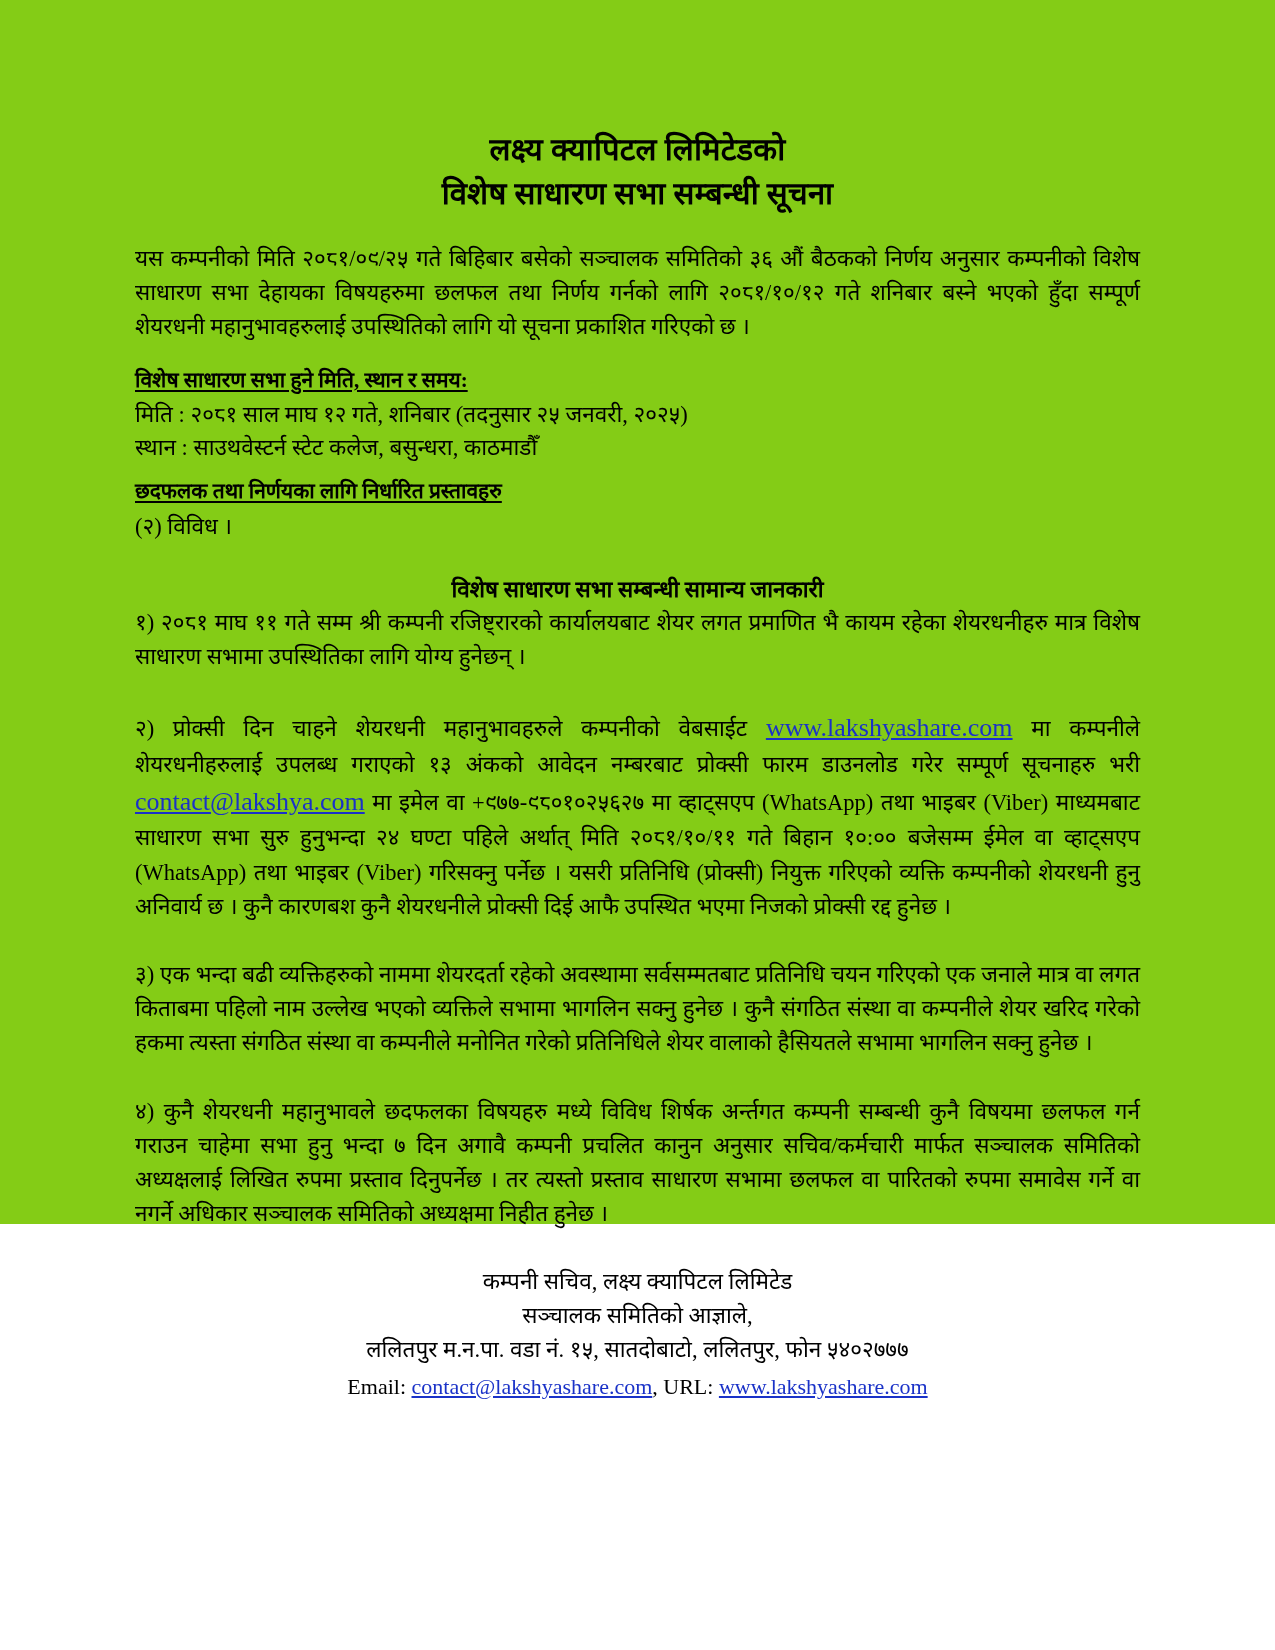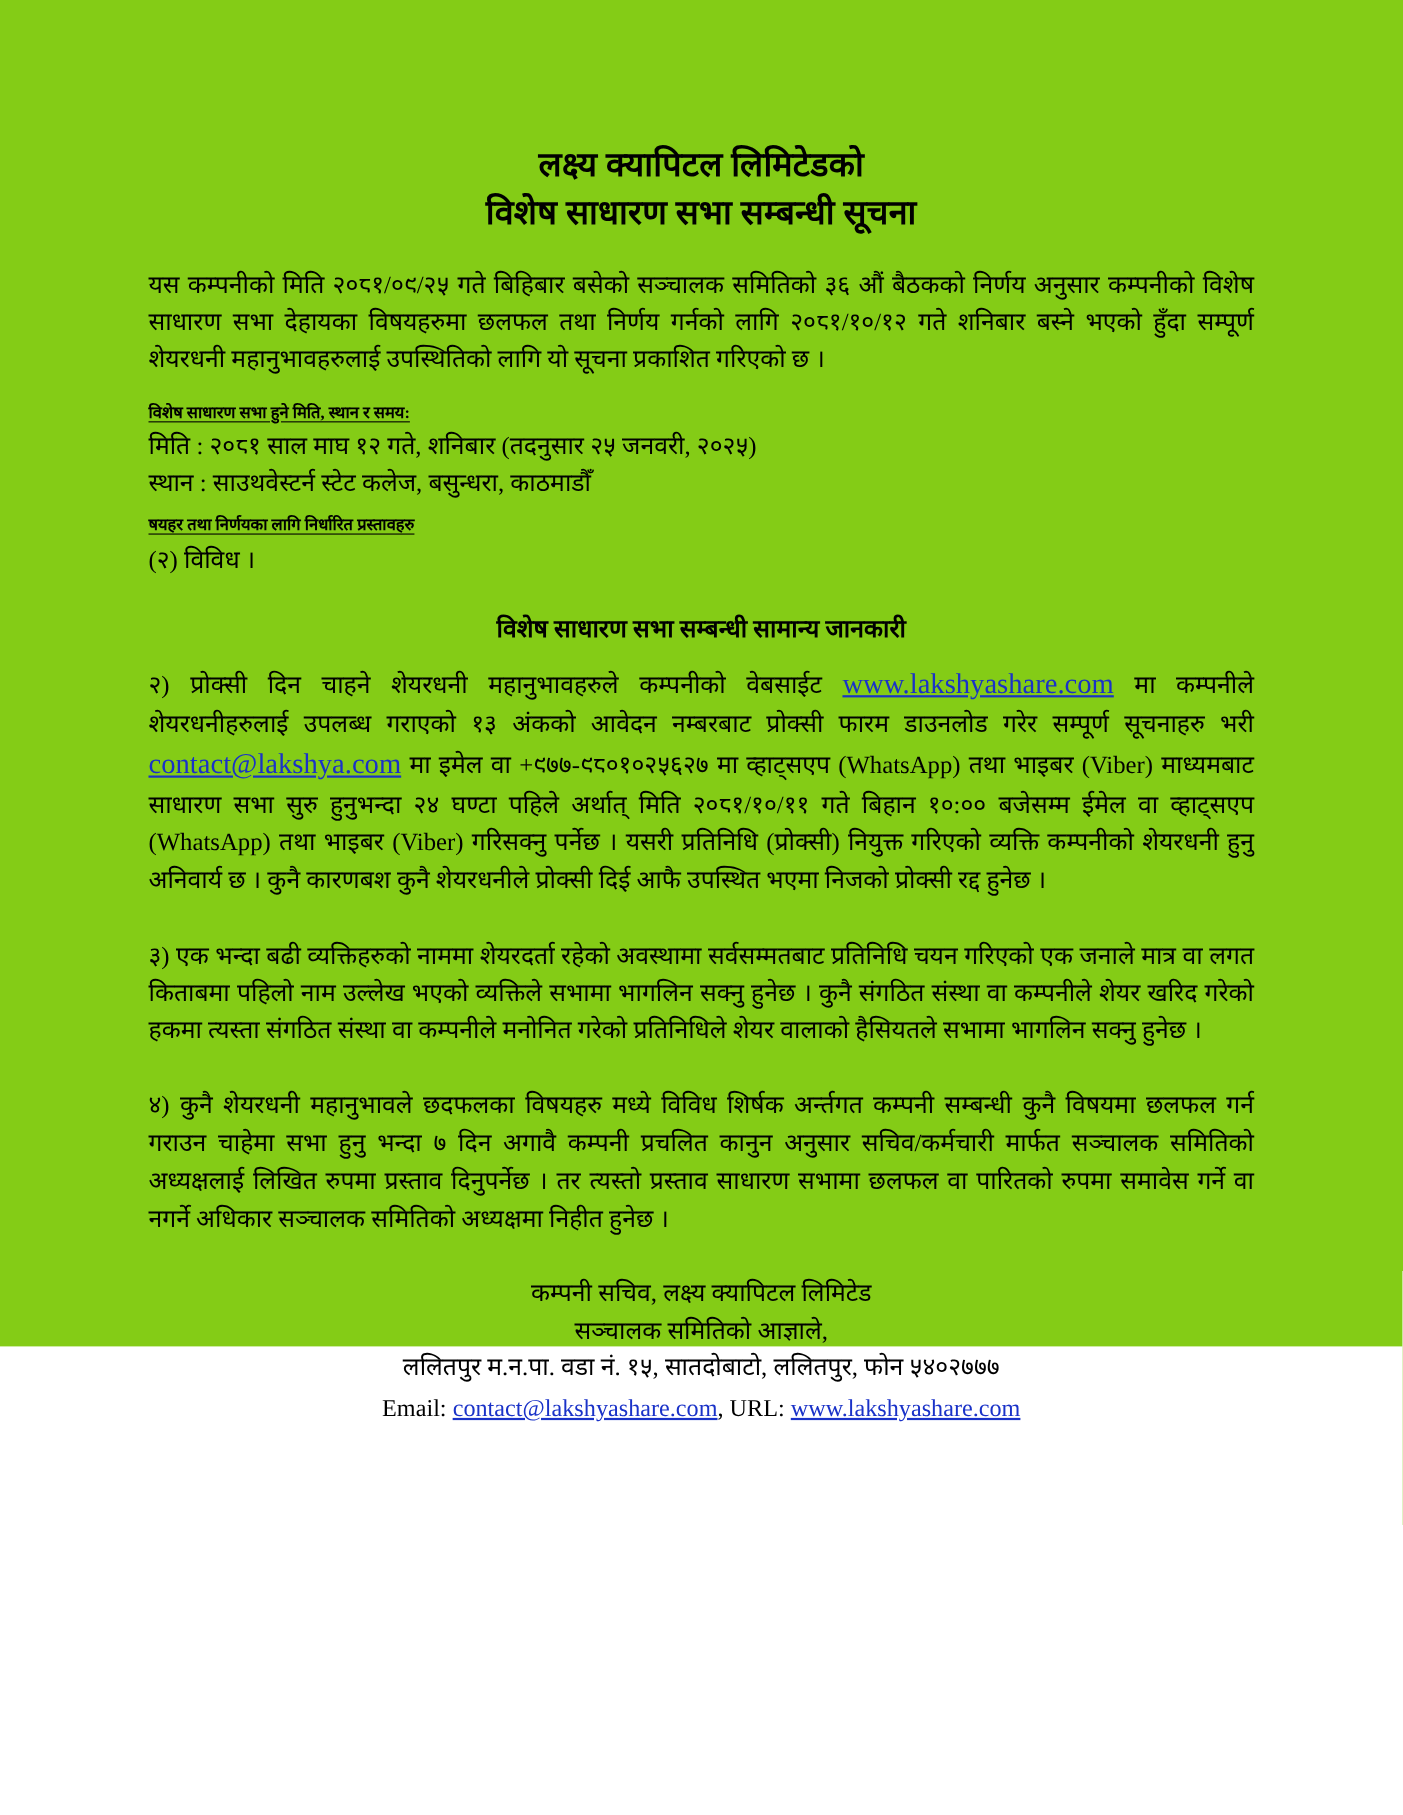--- a/index.html
+++ b/index.html
@@ -40,21 +40,21 @@
   
   .para {
     font-size: 22.5px;
     line-height: 1.52;
     text-align: justify;
     text-justify: inter-word;
     margin: 0 0 20px 0;
   }
 
   .section-head {
-    font-size: 15px;
+    font-size: 21px;
     font-weight: bold;
     line-height: 1.5;
     margin: 12px 0 2px 0;
     text-align: left;
   }
   .section-head span.u {
     text-decoration: underline;
     text-underline-offset: 3px;
   }
 
@@ -124,28 +124,29 @@
 
   <p class="para">यस कम्पनीको मिति २०८१/०९/२५ गते बिहिबार बसेको सञ्चालक समितिको ३६ औं बैठकको निर्णय अनुसार कम्पनीको विशेष साधारण सभा देहायका विषयहरुमा छलफल तथा निर्णय गर्नको लागि २०८१/१०/१२ गते शनिबार बस्ने भएको हुँदा सम्पूर्ण शेयरधनी महानुभावहरुलाई उपस्थितिको लागि यो सूचना प्रकाशित गरिएको छ ।</p>
 
   <div class="section-head">
     <span class="u">विशेष साधारण सभा हुने मिति, स्थान र समय:</span>
   </div>
   <p class="detail-line">मिति : २०८१ साल माघ १२ गते, शनिबार (तदनुसार २५ जनवरी, २०२५)</p>
   <p class="detail-line">स्थान : साउथवेस्टर्न स्टेट कलेज, बसुन्धरा, काठमाडौँ</p>
 
   <div class="section-head">
-    <span class="u">षयहर तथा निर्णयका लागि निर्धारित प्रस्तावहरु</span>
+    <span class="u">छदफलक तथा निर्णयका लागि निर्धारित प्रस्तावहरु</span>
   </div>
   <p class="prop-line">(२) विविध ।</p>
 
   <div class="center-head">
     <span class="u">विशेष साधारण सभा सम्बन्धी सामान्य जानकारी</span>
   </div>
 
+  <p class="para">१) २०८१ माघ ११ गते सम्म श्री कम्पनी रजिष्ट्रारको कार्यालयबाट शेयर लगत प्रमाणित भै कायम रहेका शेयरधनीहरु मात्र विशेष साधारण सभामा उपस्थितिका लागि योग्य हुनेछन् ।</p>
 
   <div class="spacer-sm"></div>
 
   <p class="para"><span>२) प्रोक्सी दिन चाहने शेयरधनी महानुभावहरुले कम्पनीको वेबसाईट </span><a class="link link-lg" href="#">www.lakshyashare.com</a><span> मा कम्पनीले शेयरधनीहरुलाई उपलब्ध गराएको १३ अंकको आवेदन नम्बरबाट प्रोक्सी फारम डाउनलोड गरेर सम्पूर्ण सूचनाहरु भरी </span><a class="link link-lg" href="#">contact@lakshya.com</a><span> मा इमेल वा +९७७-९८०१०२५६२७ मा व्हाट्सएप (WhatsApp) तथा भाइबर (Viber) माध्यमबाट साधारण सभा सुरु हुनुभन्दा २४ घण्टा पहिले अर्थात् मिति २०८१/१०/११ गते बिहान १०:०० बजेसम्म ईमेल वा व्हाट्सएप (WhatsApp) तथा भाइबर (Viber) गरिसक्नु पर्नेछ । यसरी प्रतिनिधि (प्रोक्सी) नियुक्त गरिएको व्यक्ति कम्पनीको शेयरधनी हुनु अनिवार्य छ । कुनै कारणबश कुनै शेयरधनीले प्रोक्सी दिई आफै उपस्थित भएमा निजको प्रोक्सी रद्द हुनेछ ।</span></p>
 
   <div class="spacer-sm"></div>
 
   <p class="para">३) एक भन्दा बढी व्यक्तिहरुको नाममा शेयरदर्ता रहेको अवस्थामा सर्वसम्मतबाट प्रतिनिधि चयन गरिएको एक जनाले मात्र वा लगत किताबमा पहिलो नाम उल्लेख भएको व्यक्तिले सभामा भागलिन सक्नु हुनेछ । कुनै संगठित संस्था वा कम्पनीले शेयर खरिद गरेको हकमा त्यस्ता संगठित संस्था वा कम्पनीले मनोनित गरेको प्रतिनिधिले शेयर वालाको हैसियतले सभामा भागलिन सक्नु हुनेछ ।</p>
 
   <div class="spacer-sm"></div>

